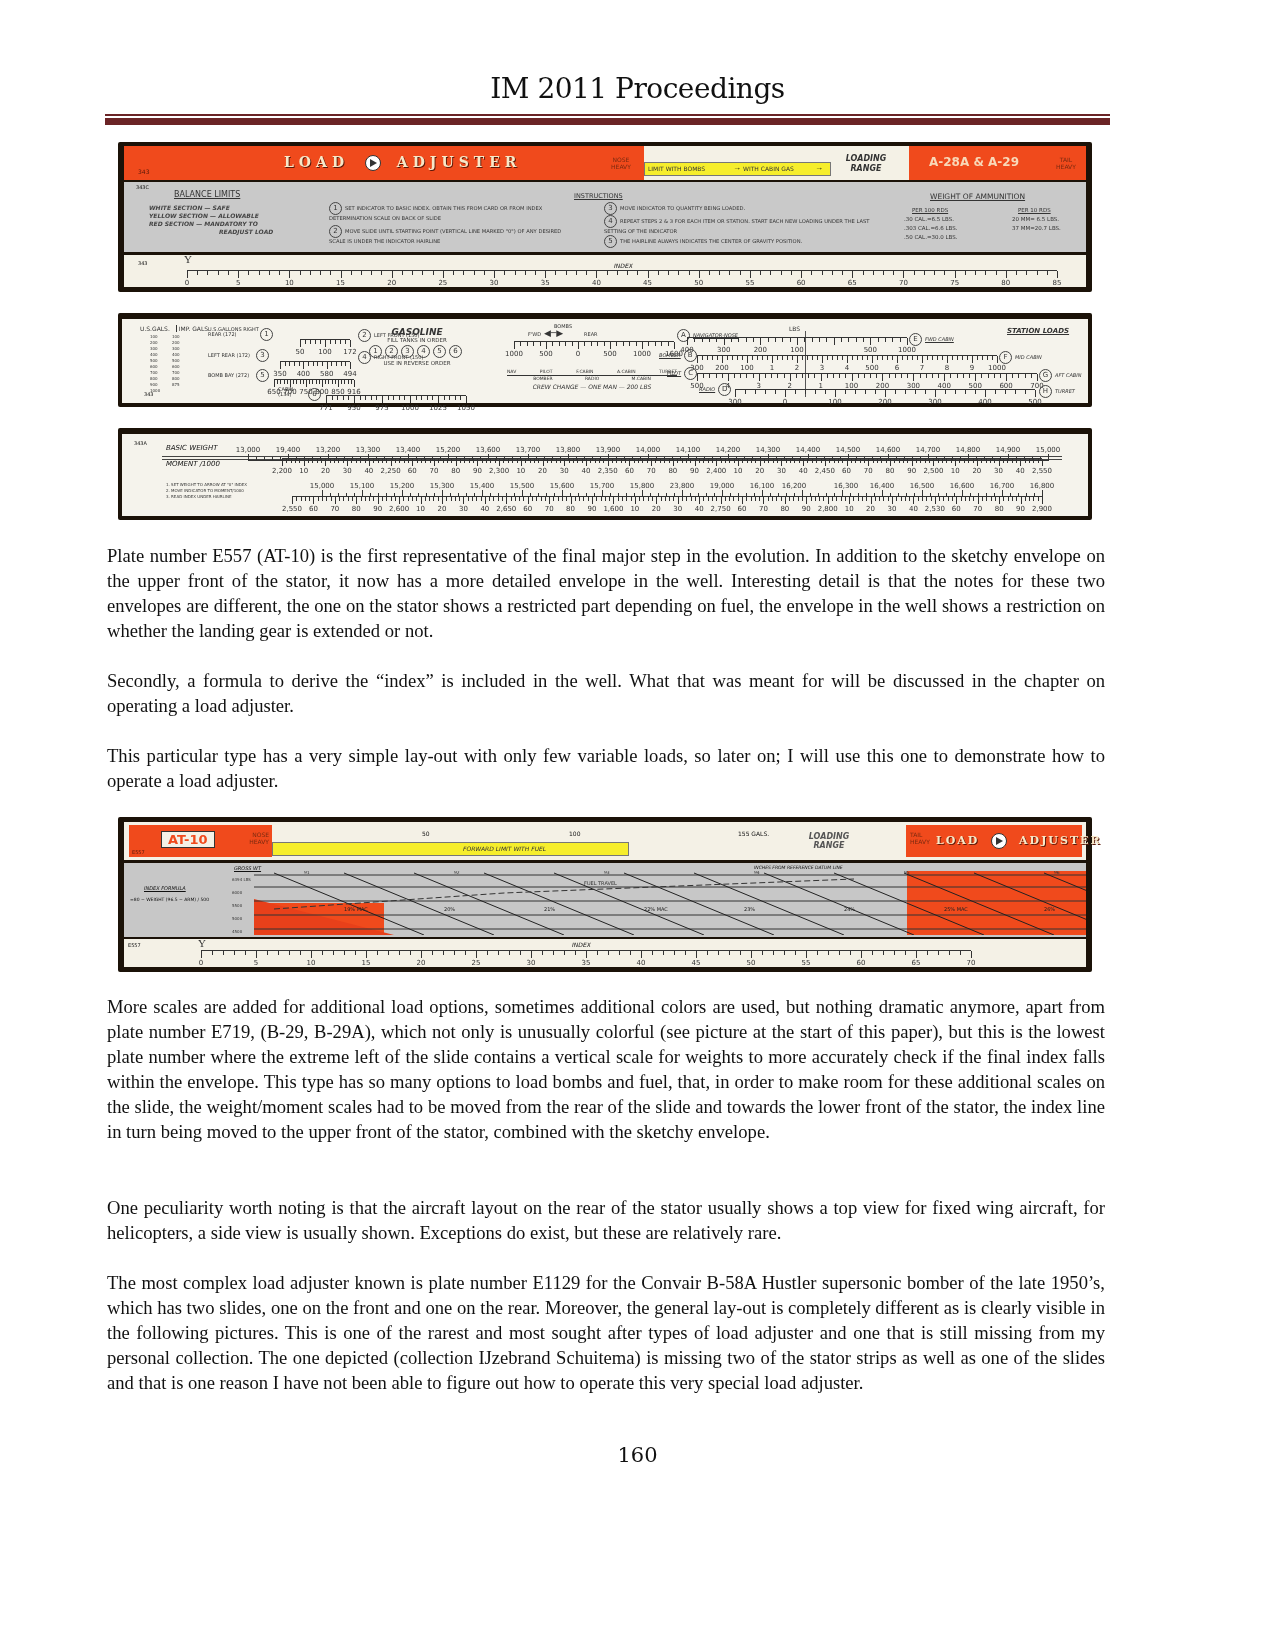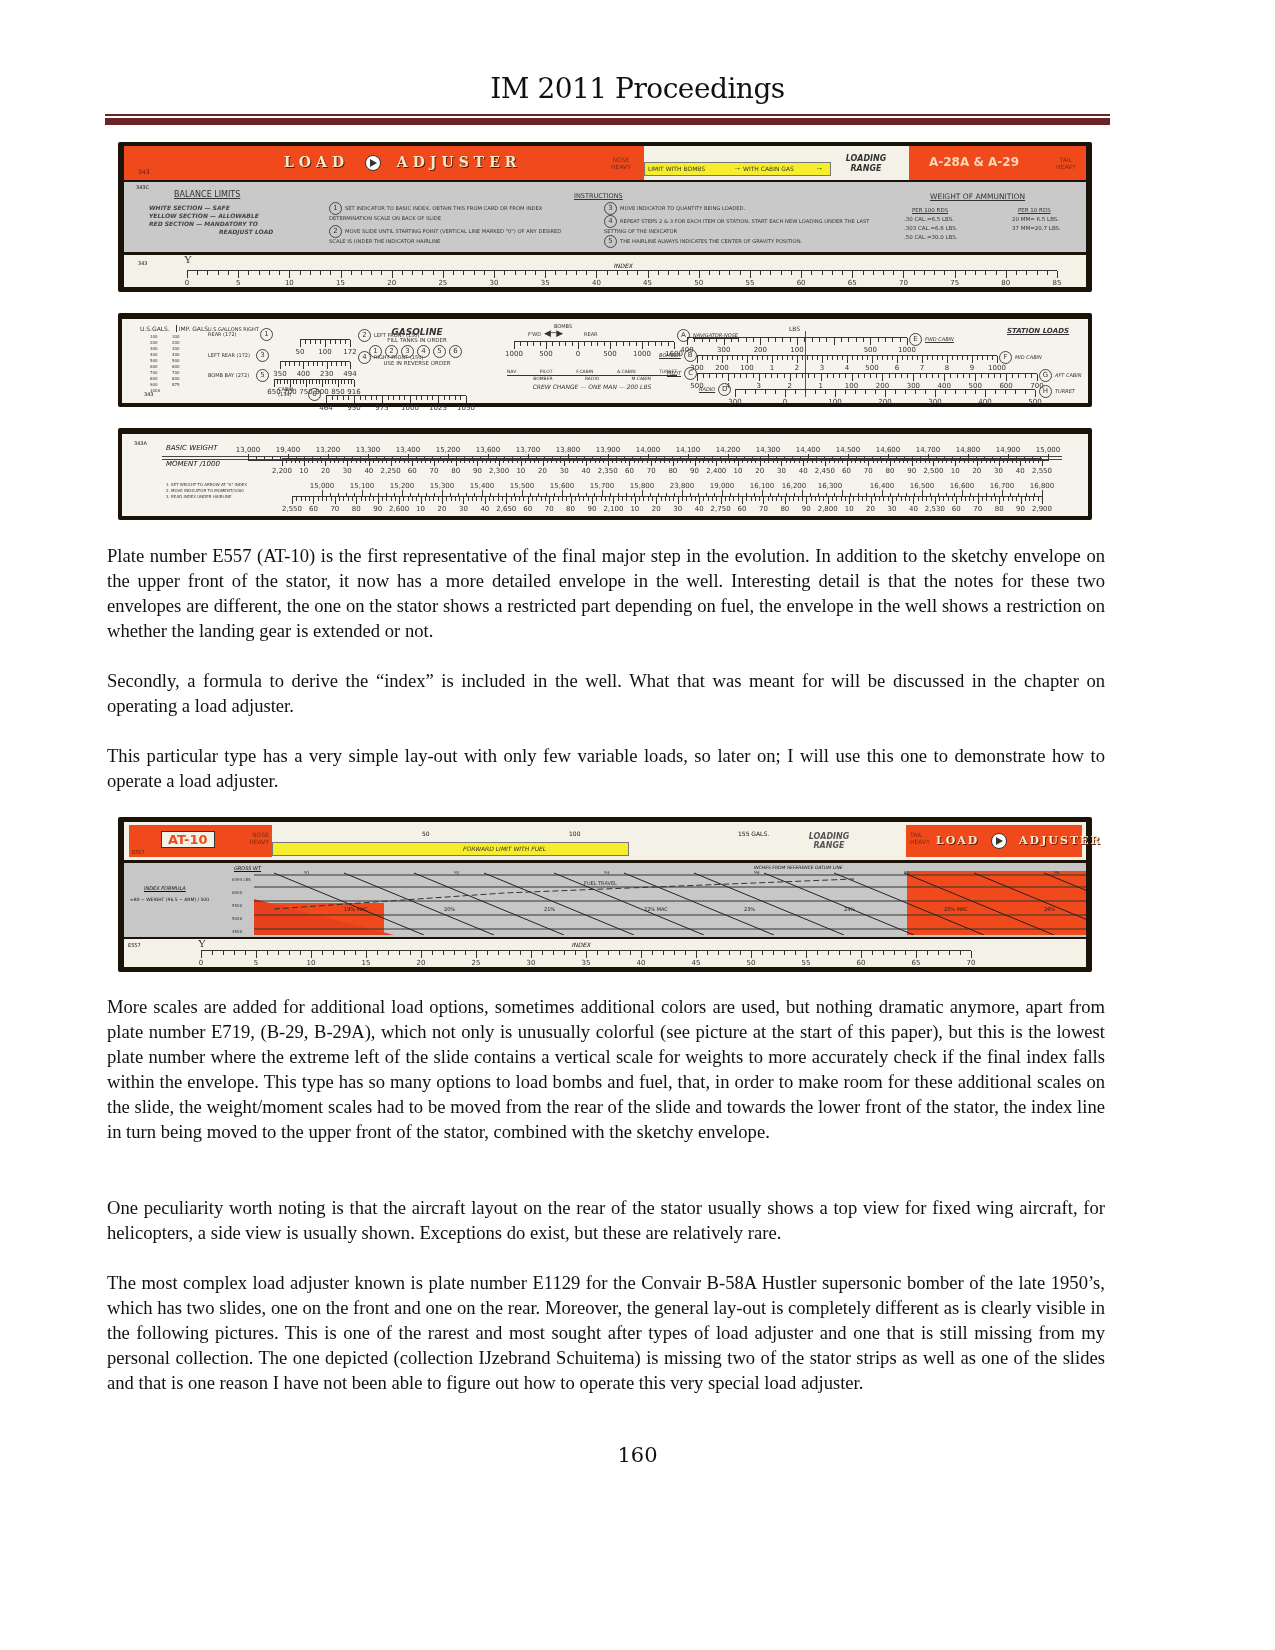--- a/index.html
+++ b/index.html
@@ -266,21 +266,21 @@
           <div class="tk" style="left: 9.33333px;"></div>
           <div class="tk" style="left: 14px;"></div>
           <div class="tk" style="left: 18.6667px;"></div>
           <div class="tk big" style="left: 23.3333px;"></div>
           <div class="lbl" style="left: 23.3333px;">400</div>
           <div class="tk" style="left: 28px;"></div>
           <div class="tk" style="left: 32.6667px;"></div>
           <div class="tk" style="left: 37.3333px;"></div>
           <div class="tk" style="left: 42px;"></div>
           <div class="tk big" style="left: 46.6667px;"></div>
-          <div class="lbl" style="left: 46.6667px;">230</div>
+          <div class="lbl" style="left: 46.6667px;">580</div>
           <div class="tk" style="left: 51.3333px;"></div>
           <div class="tk" style="left: 56px;"></div>
           <div class="tk" style="left: 60.6667px;"></div>
           <div class="tk" style="left: 65.3333px;"></div>
           <div class="tk big" style="left: 70px;"></div>
           <div class="lbl" style="left: 70px;">494</div>
         </div>
       <div class="ruler" style="left:66px; top:52px; width:80px;">
           <div class="tk big" style="left: 0px;"></div>
           <div class="lbl" style="left: 0px;">650</div>
@@ -310,21 +310,21 @@
           <div class="lbl" style="left: 64px;">850</div>
           <div class="tk" style="left: 67.2px;"></div>
           <div class="tk" style="left: 70.4px;"></div>
           <div class="tk" style="left: 73.6px;"></div>
           <div class="tk" style="left: 76.8px;"></div>
           <div class="tk big" style="left: 80px;"></div>
           <div class="lbl" style="left: 80px;">916</div>
         </div>
       <div class="ruler" style="left:118px; top:68px; width:140px;">
           <div class="tk big" style="left: 0px;"></div>
-          <div class="lbl" style="left: 0px;">464</div>
+          <div class="lbl" style="left: 0px;">771</div>
           <div class="tk" style="left: 5.6px;"></div>
           <div class="tk" style="left: 11.2px;"></div>
           <div class="tk" style="left: 16.8px;"></div>
           <div class="tk" style="left: 22.4px;"></div>
           <div class="tk big" style="left: 28px;"></div>
           <div class="lbl" style="left: 28px;">950</div>
           <div class="tk" style="left: 33.6px;"></div>
           <div class="tk" style="left: 39.2px;"></div>
           <div class="tk" style="left: 44.8px;"></div>
           <div class="tk" style="left: 50.4px;"></div>
@@ -1077,21 +1077,21 @@
         <div class="tk" style="left: 456px; top: auto; bottom: -1px;"></div>
         <div class="tk" style="left: 464px; top: auto; bottom: -1px;"></div>
         <div class="tk" style="left: 472px; top: auto; bottom: -1px;"></div>
         <div class="tk big" style="left: 480px; top: auto; bottom: -1px;"></div>
         <div class="lbl" style="left: 472px; top: -4px;">16,200</div>
         <div class="tk" style="left: 488px; top: auto; bottom: -1px;"></div>
         <div class="tk" style="left: 496px; top: auto; bottom: -1px;"></div>
         <div class="tk" style="left: 504px; top: auto; bottom: -1px;"></div>
         <div class="tk" style="left: 512px; top: auto; bottom: -1px;"></div>
         <div class="tk big" style="left: 520px; top: auto; bottom: -1px;"></div>
-        <div class="lbl" style="left: 508px; top: -4px;">16,300</div>
+        <div class="lbl" style="left: 524px; top: -4px;">16,300</div>
         <div class="tk" style="left: 528px; top: auto; bottom: -1px;"></div>
         <div class="tk" style="left: 536px; top: auto; bottom: -1px;"></div>
         <div class="tk" style="left: 544px; top: auto; bottom: -1px;"></div>
         <div class="tk" style="left: 552px; top: auto; bottom: -1px;"></div>
         <div class="tk big" style="left: 560px; top: auto; bottom: -1px;"></div>
         <div class="lbl" style="left: 560px; top: -4px;">16,400</div>
         <div class="tk" style="left: 568px; top: auto; bottom: -1px;"></div>
         <div class="tk" style="left: 576px; top: auto; bottom: -1px;"></div>
         <div class="tk" style="left: 584px; top: auto; bottom: -1px;"></div>
         <div class="tk" style="left: 592px; top: auto; bottom: -1px;"></div>
@@ -1201,21 +1201,21 @@
         <div class="tk" style="left: 287.143px;"></div>
         <div class="tk" style="left: 291.429px;"></div>
         <div class="tk" style="left: 295.714px;"></div>
         <div class="tk big" style="left: 300px;"></div>
         <div class="lbl" style="left: 300px;">90</div>
         <div class="tk" style="left: 304.286px;"></div>
         <div class="tk" style="left: 308.571px;"></div>
         <div class="tk" style="left: 312.857px;"></div>
         <div class="tk" style="left: 317.143px;"></div>
         <div class="tk big" style="left: 321.429px;"></div>
-        <div class="lbl" style="left: 321.429px;">2,100</div>
+        <div class="lbl" style="left: 321.429px;">1,600</div>
         <div class="tk" style="left: 325.714px;"></div>
         <div class="tk" style="left: 330px;"></div>
         <div class="tk" style="left: 334.286px;"></div>
         <div class="tk" style="left: 338.571px;"></div>
         <div class="tk big" style="left: 342.857px;"></div>
         <div class="lbl" style="left: 342.857px;">10</div>
         <div class="tk" style="left: 347.143px;"></div>
         <div class="tk" style="left: 351.429px;"></div>
         <div class="tk" style="left: 355.714px;"></div>
         <div class="tk" style="left: 360px;"></div>

